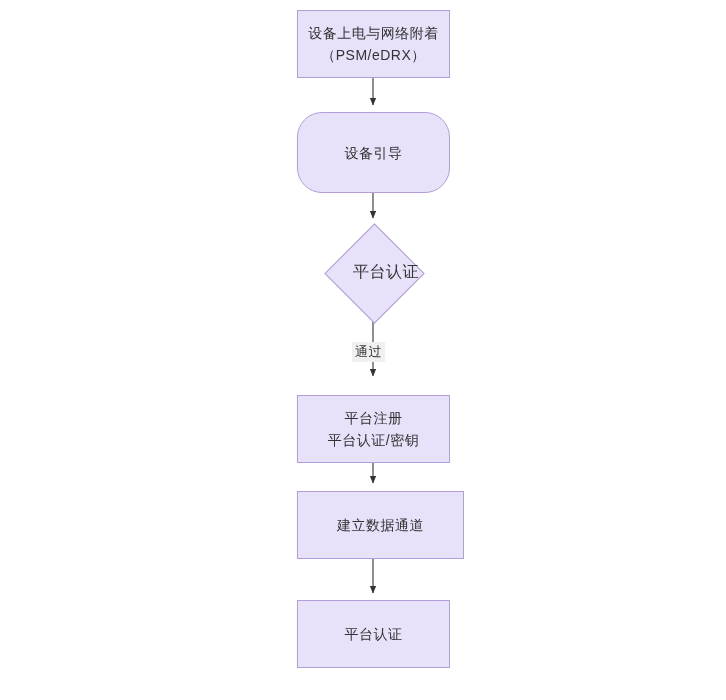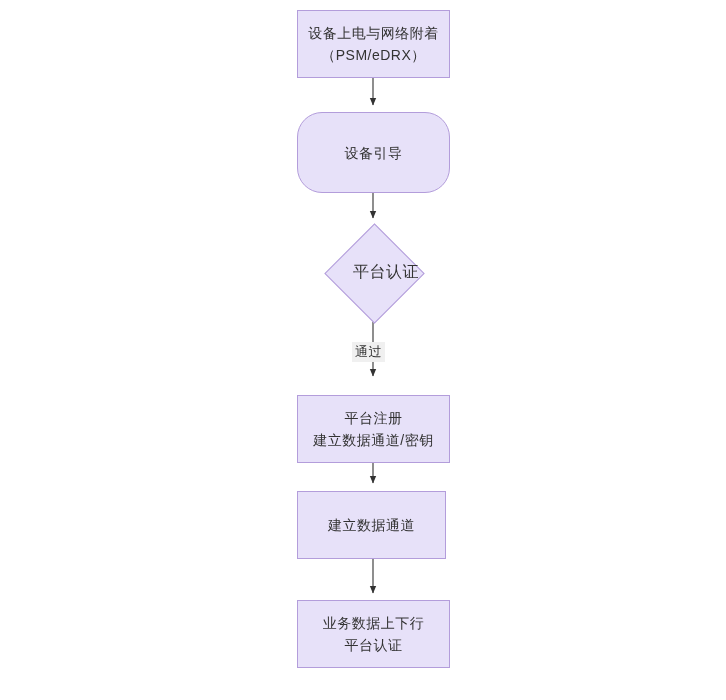--- a/index.html
+++ b/index.html
@@ -123,25 +123,24 @@
 
   <div class="node-diamond" style="left:324px; top:223px; width:98px; height:98px;">
     <span class="diamond-shape"></span>
     <span class="diamond-label">平台认证</span>
   </div>
 
   <div class="edge-label" style="left:352px; top:342px;">通过</div>
 
   <div class="node" style="left:297px; top:383px; width:153px; height:68px;margin-top:12px;">
     <span class="line">平台注册</span>
-    <span class="line">建立数据通道/密钥</span>
+    <span class="line">平台认证/密钥</span>
   </div>
 
-  <div class="node" style="left:297px; top:491px; width:149px; height:68px;align-items:center;">
+  <div class="node" style="left:297px; top:491px; width:167px; height:68px;align-items:center;">
     <span class="line">建立数据通道</span>
   </div>
 
   <div class="node" style="left:297px; top:600px; width:153px; height:68px;">
-    <span class="line">业务数据上下行</span>
     <span class="line">平台认证</span>
   </div>
 
 </div>
 
 </body></html>

